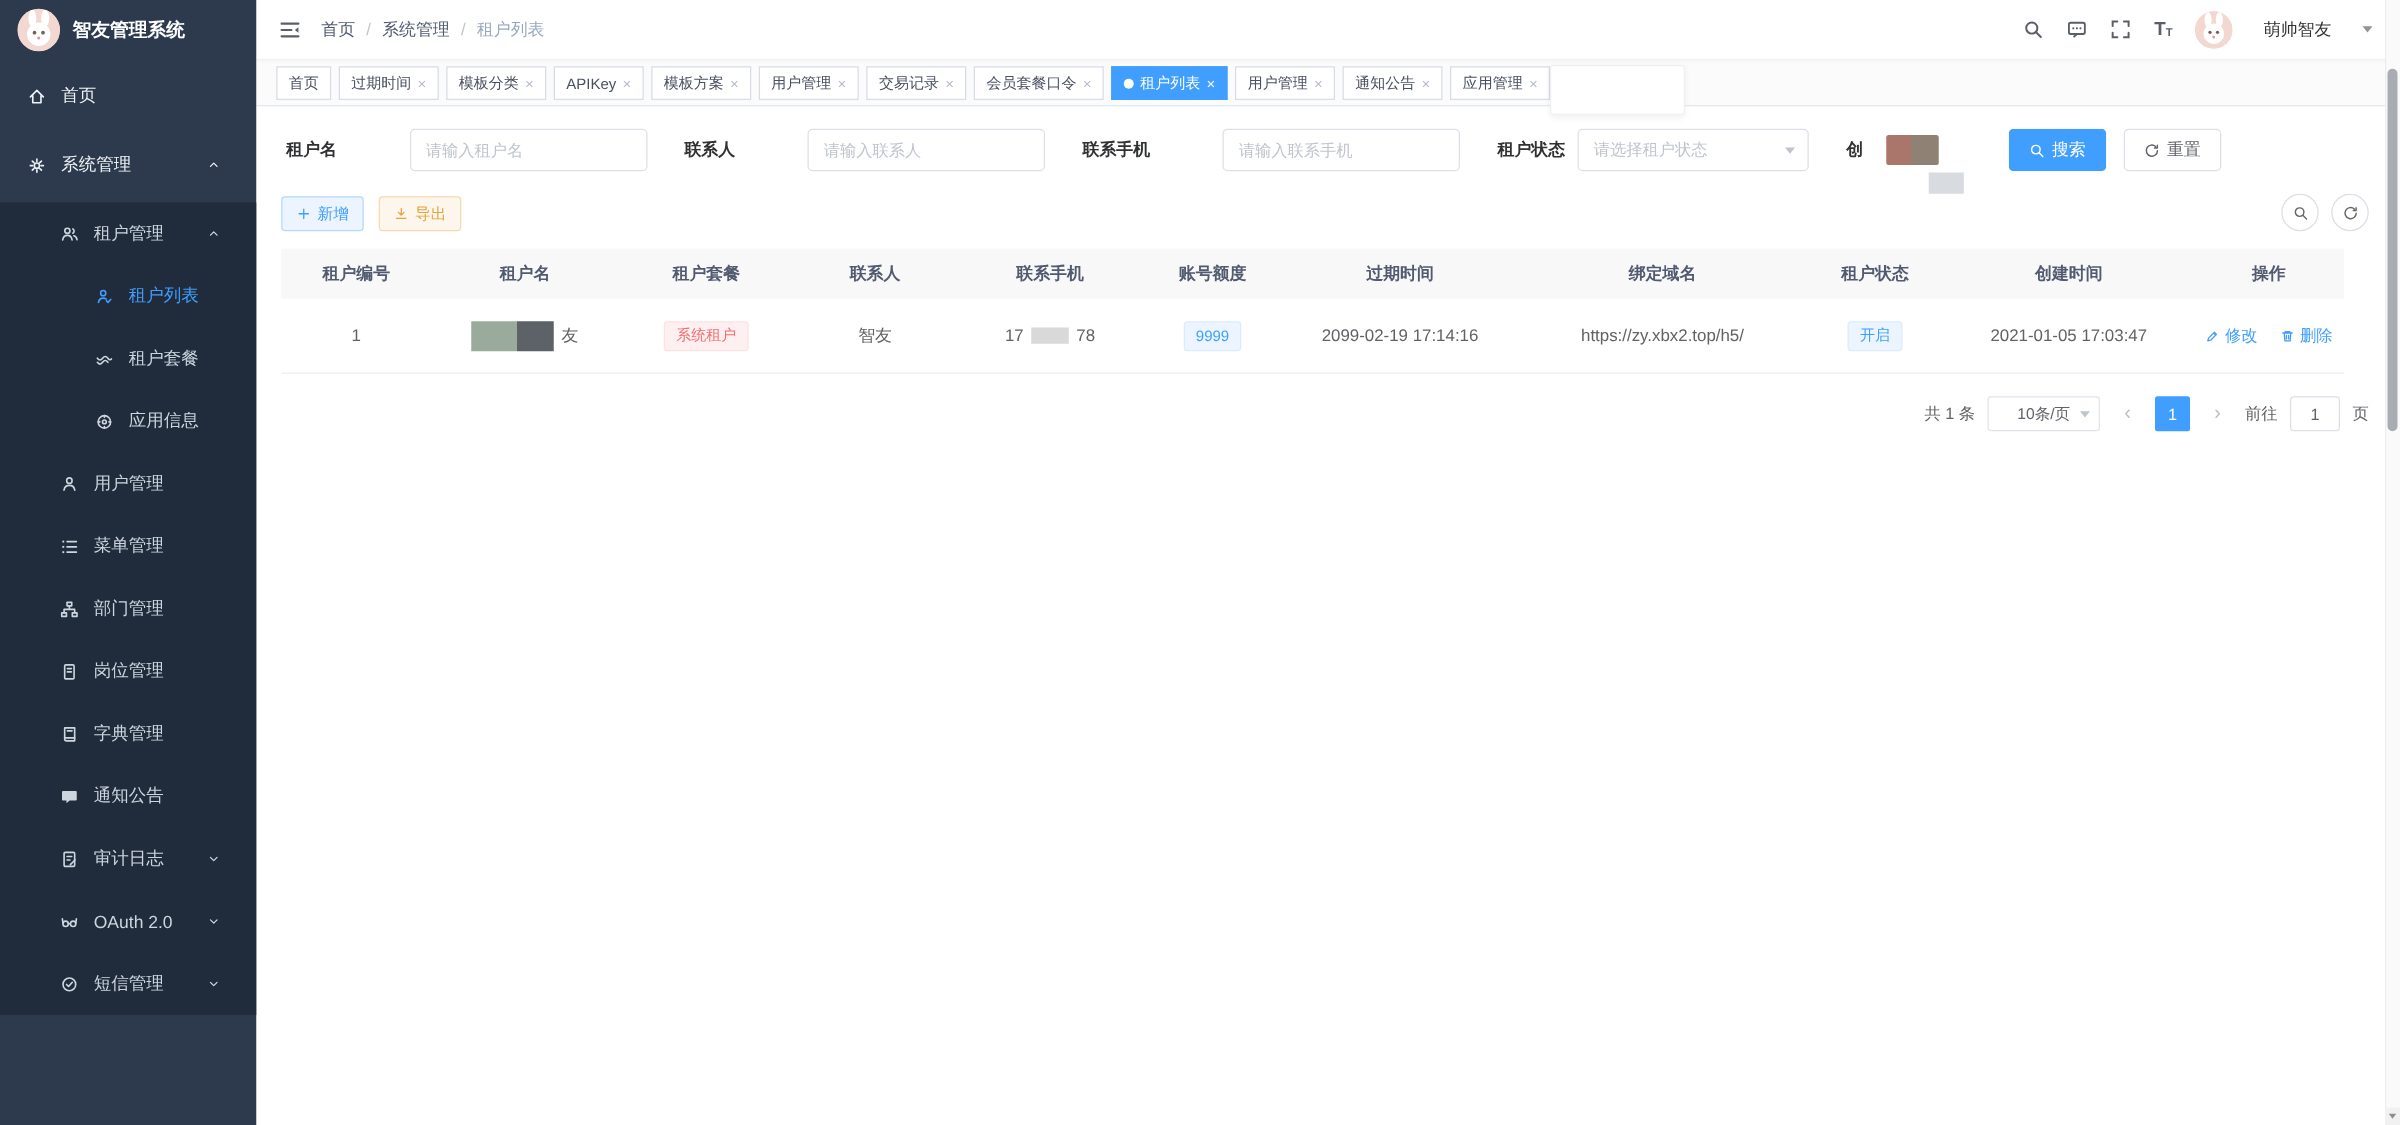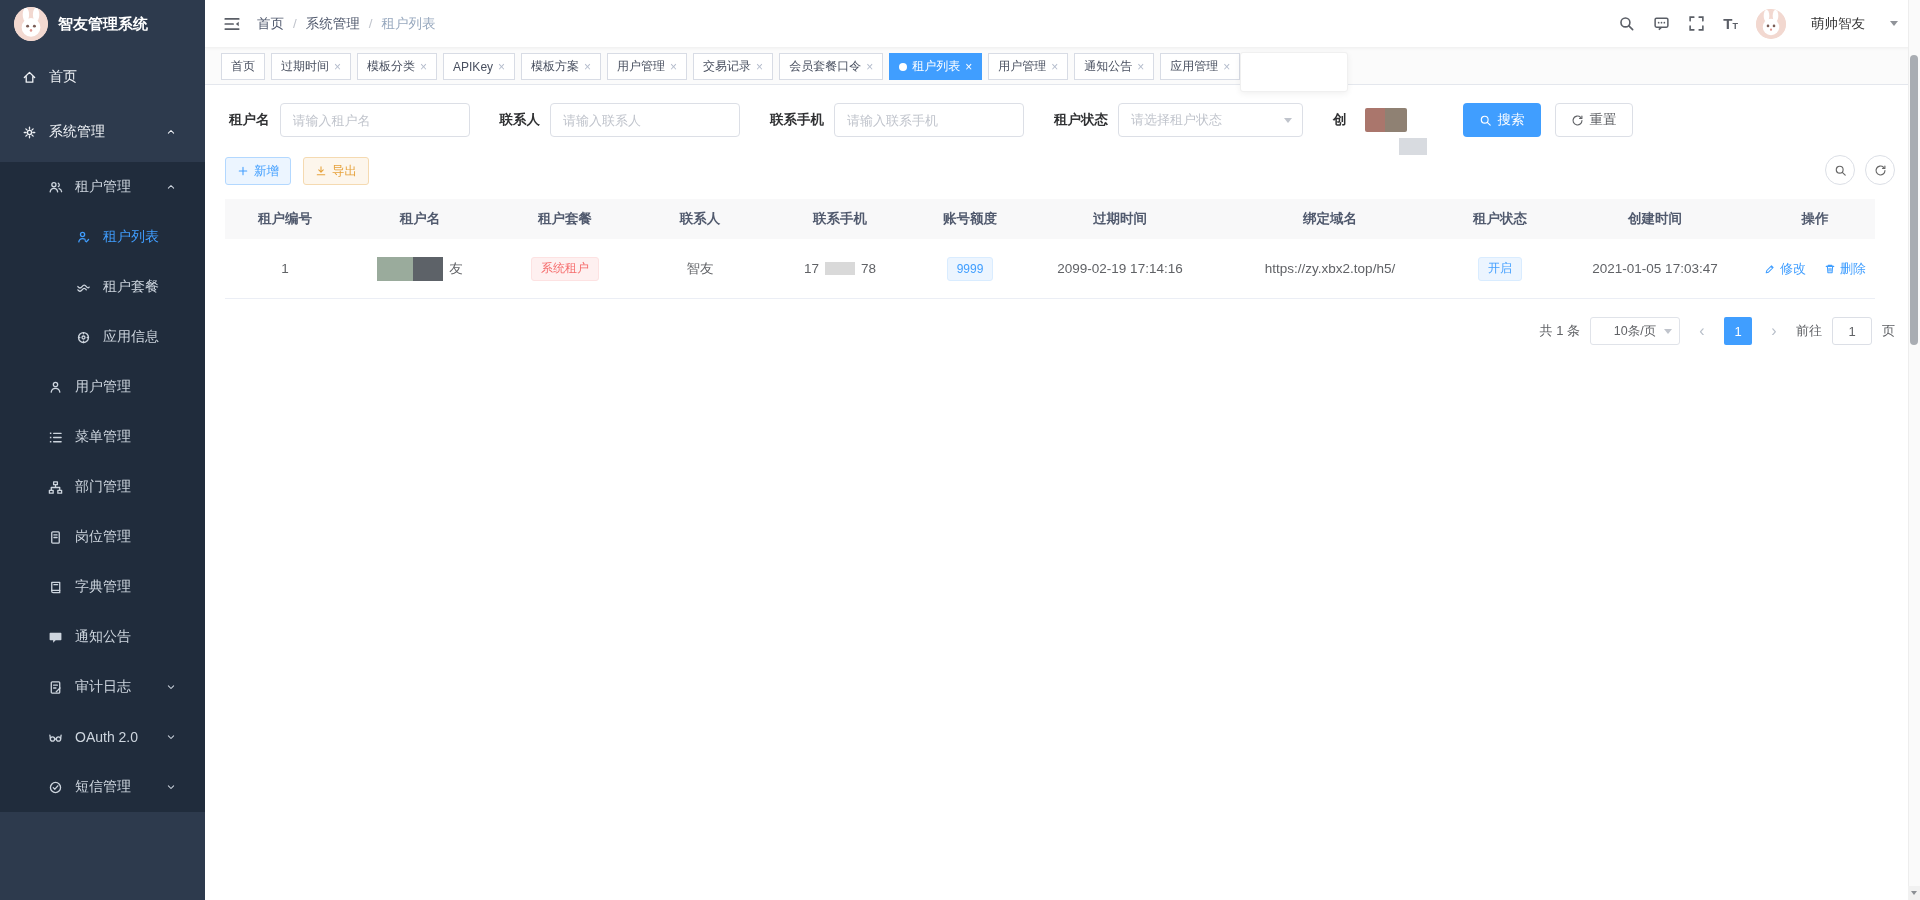--- a/index.html
+++ b/index.html
@@ -66,21 +66,21 @@
   .tab.active .x { color:#fff; }
 
   
   .content { position:relative; height:815px; background:#fff; }
 
   .filters { display:flex; align-items:center; padding:18px 0 0 24px; }
   .f-item { display:flex; align-items:center; margin-right:30px; position:relative; }
   .f-label { font-size:13.5px; font-weight:bold; color:#303133; margin-right:10px; white-space:nowrap; }
   .f-input { width:190px; height:34px; border:1px solid #dcdfe6; border-radius:4px;
     padding:0 12px; font-size:13px; color:#606266; outline:none;
-    font-family:"Liberation Sans","DejaVu Sans",sans-serif; }
+    font-family:"Liberation Sans","DejaVu Sans",sans-serif;margin-left:48px; }
   .f-input::placeholder { color:#c0c4cc; }
   .f-select { width:185px; height:34px; border:1px solid #dcdfe6; border-radius:4px;
     display:flex; align-items:center; justify-content:space-between; padding:0 10px 0 12px;
     cursor:pointer; }
   .f-select .ph { font-size:13px; color:#c0c4cc; }
   .sel-caret { width:0; height:0; border-left:4px solid transparent; border-right:4px solid transparent;
     border-top:5px solid #c0c4cc; }
   .f-date { width:228px; height:34px; border:1px solid #dcdfe6; border-radius:4px;
     display:flex; align-items:center; justify-content:center; gap:16px; font-size:13px;
     color:#c0c4cc; cursor:pointer; }

